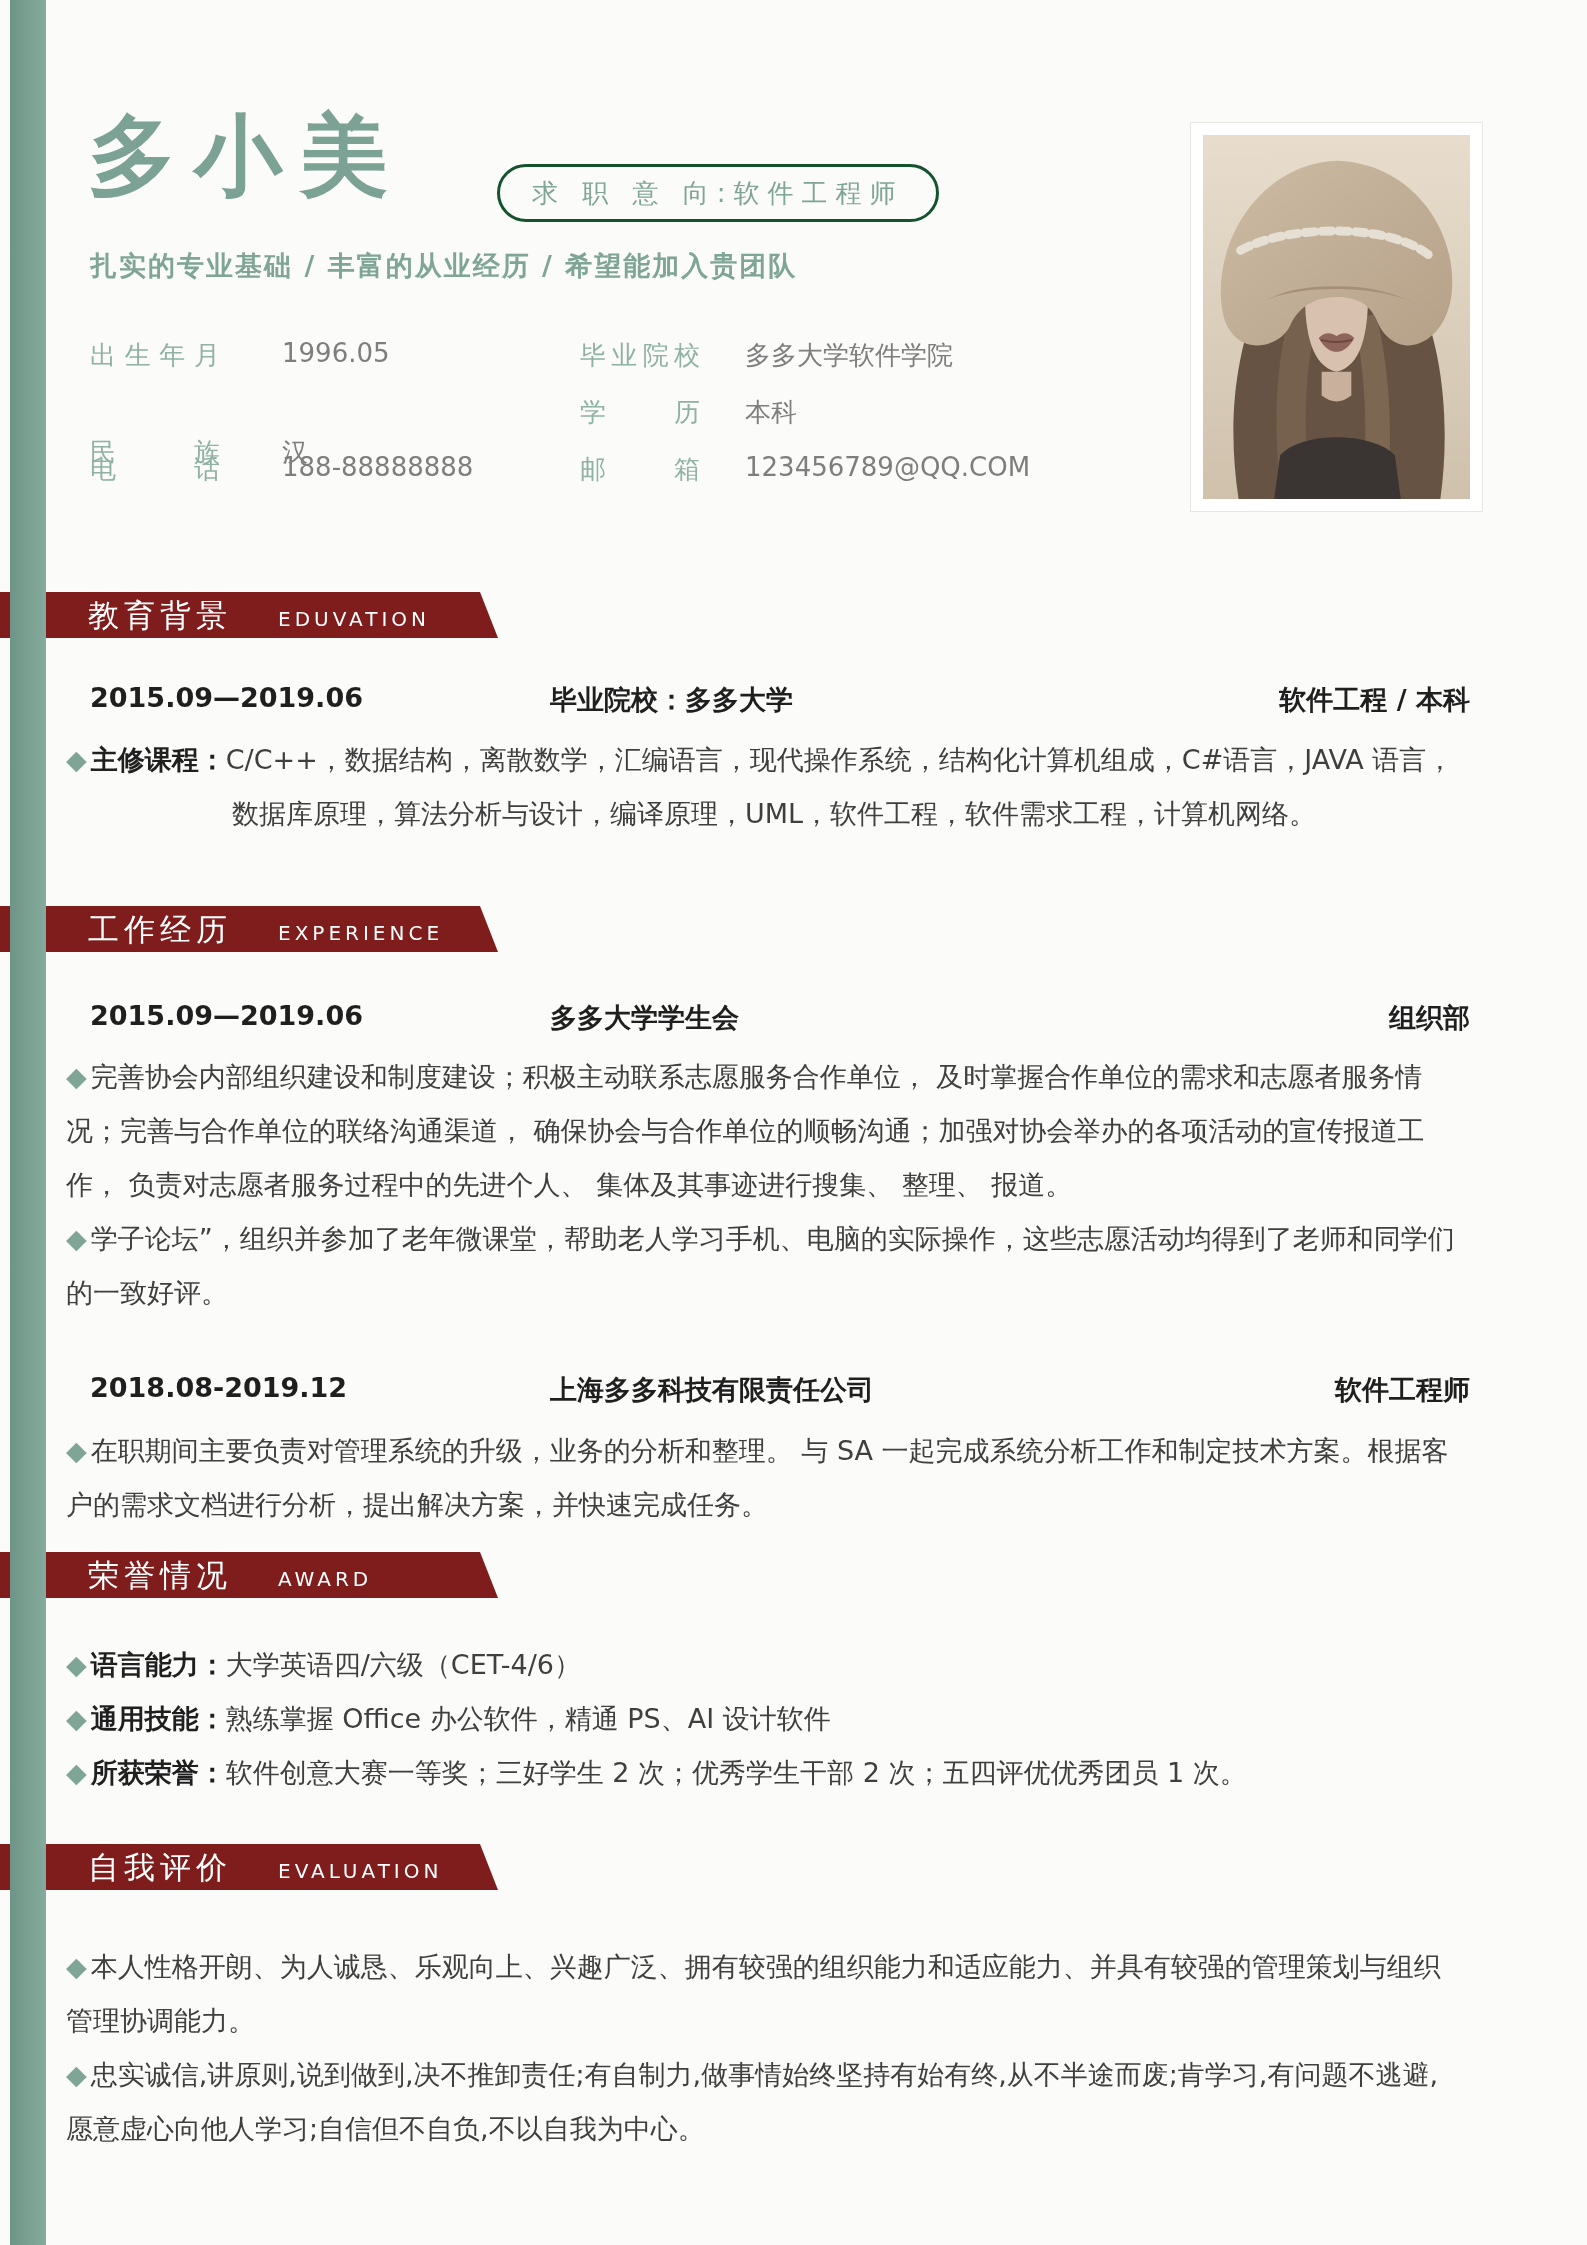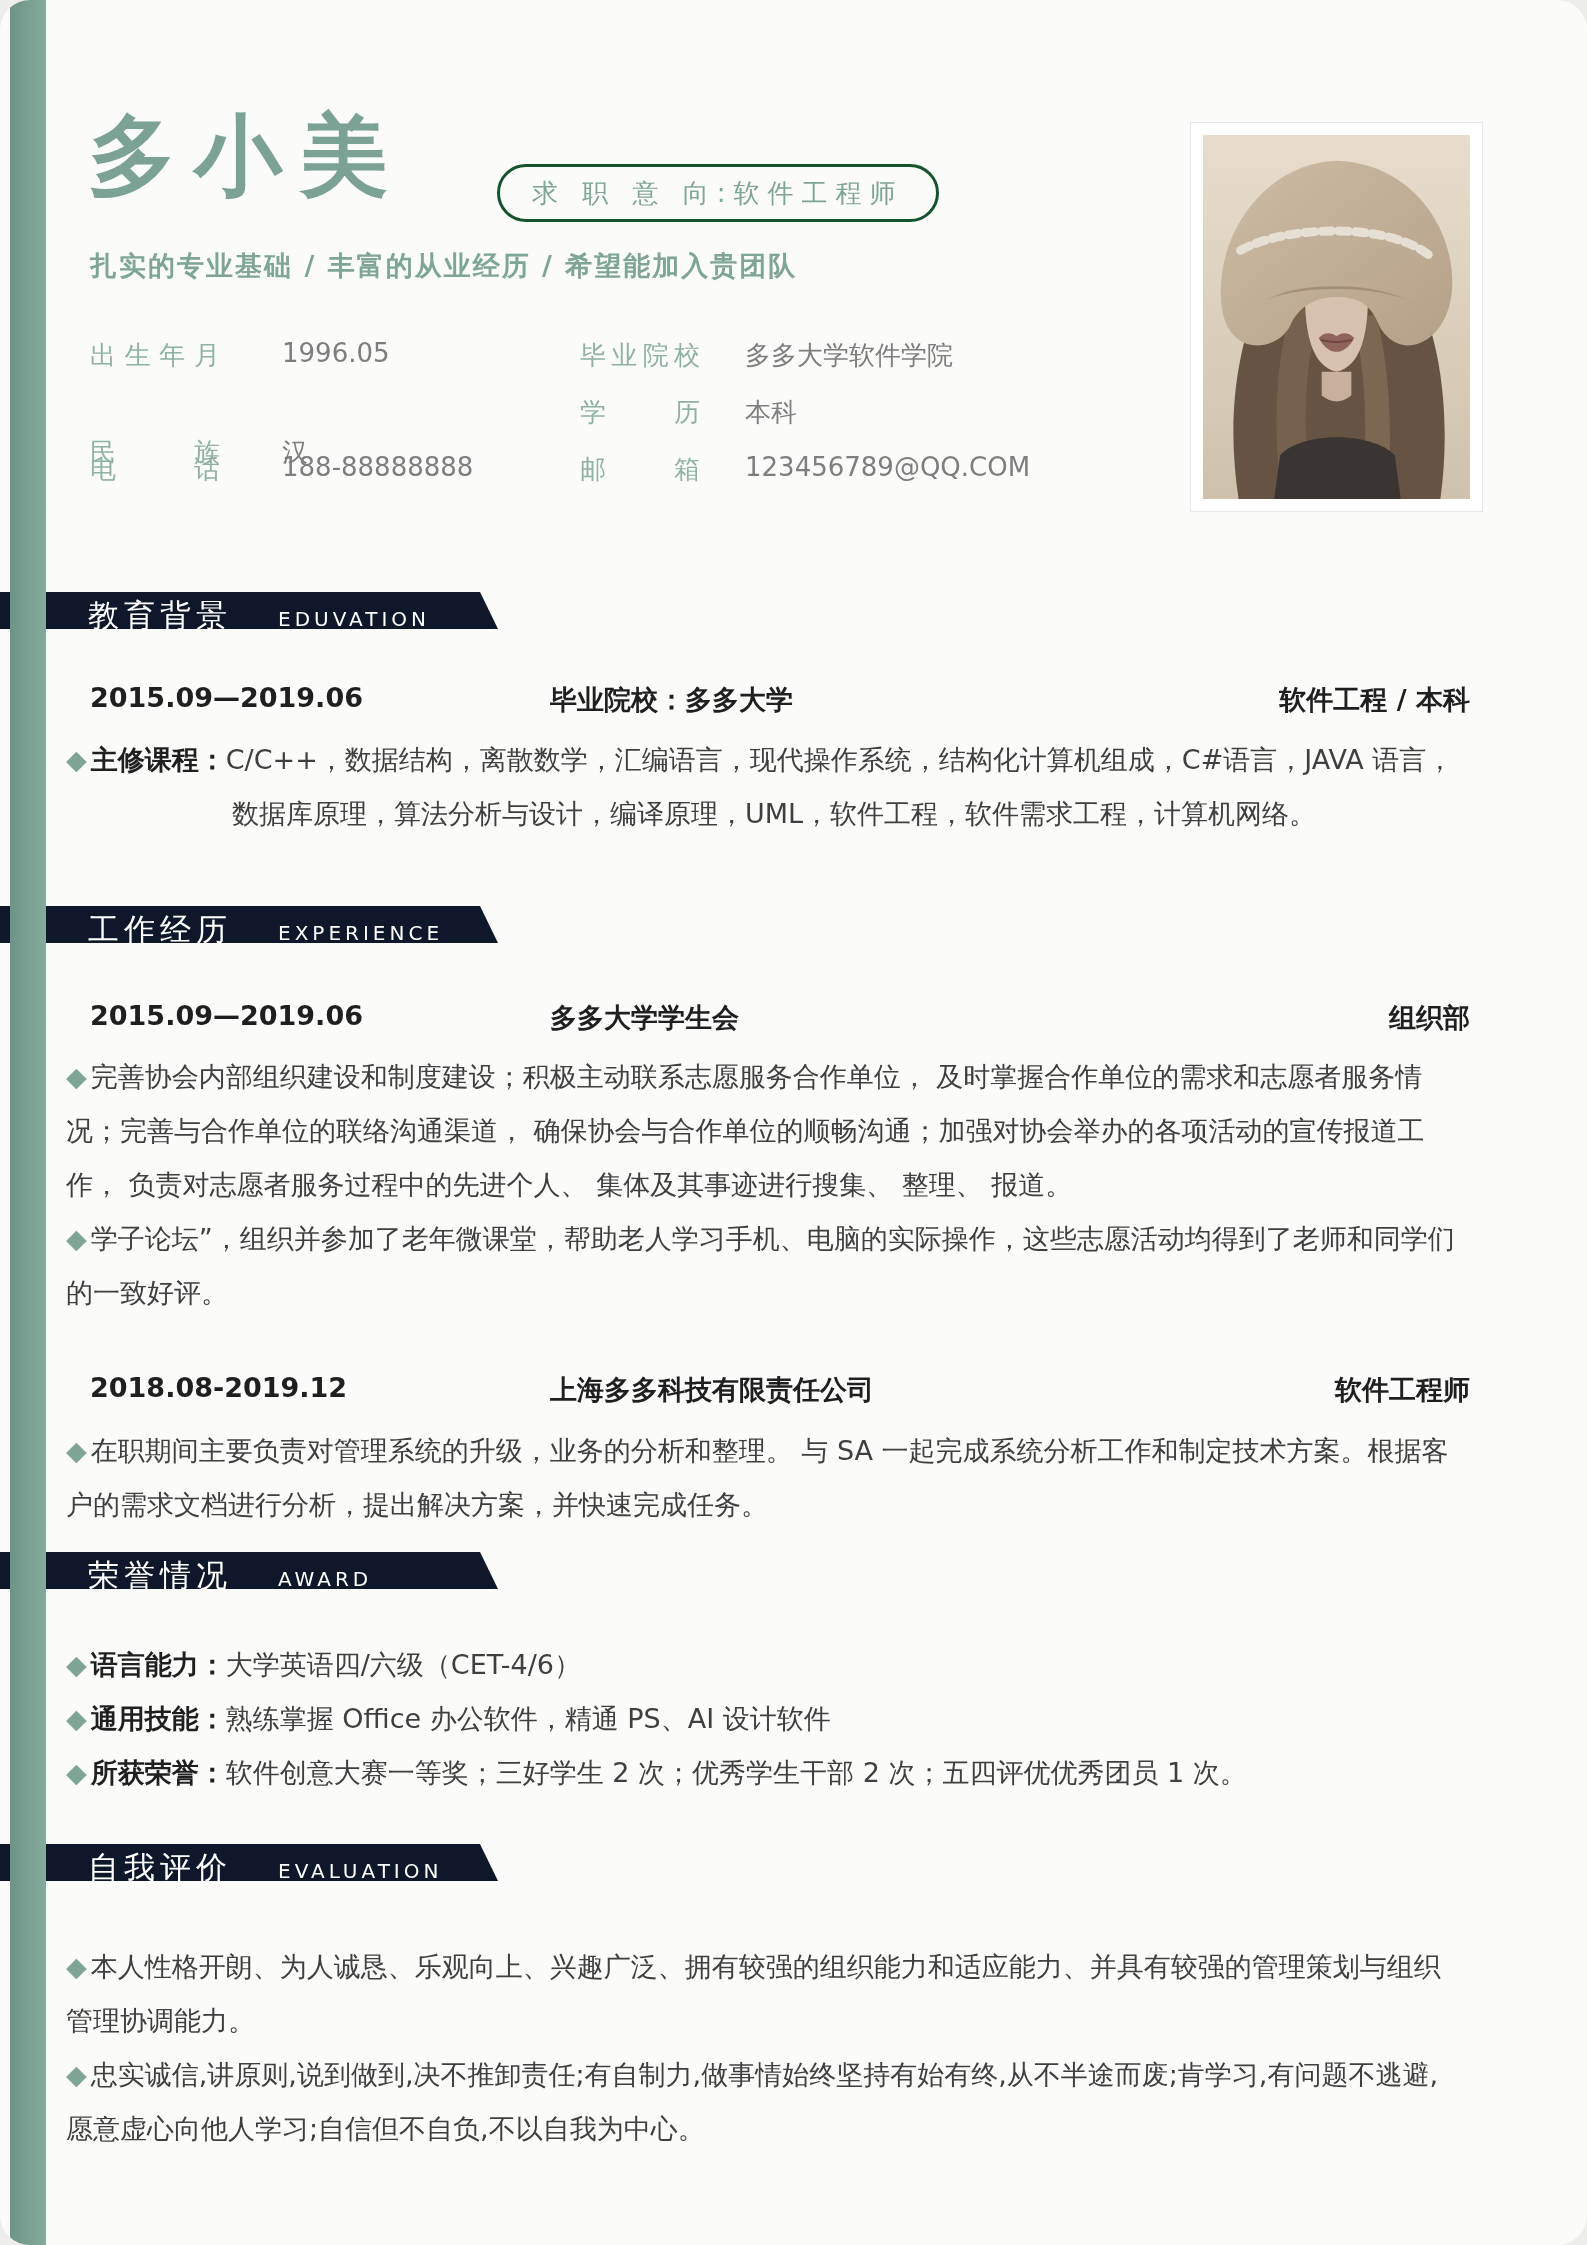--- a/index.html
+++ b/index.html
@@ -1,19 +1,19 @@
 <!DOCTYPE html>
 <html><head>
 <meta charset="utf-8">
 <style>
   * { margin:0; padding:0; box-sizing:border-box; }
   html,body { background:#ededea; }
   body { font-family:"DejaVu Sans","Liberation Sans",sans-serif; }
   .page { position:relative; width:1587px; height:2245px; margin:0 auto;
-          background:#fbfbf9; overflow:hidden;border-radius:30px; }
+          background:#fbfbf9; overflow:hidden; }
 
   
   .left-bar { position:absolute; left:10px; top:0; width:36px; height:100%;
               background:linear-gradient(to right,#6d9486,#85ab9c); z-index:4; }
 
   
   .name { position:absolute; left:88px; top:112px; font-size:88px; font-weight:600;
           letter-spacing:18px; color:#7ba294; line-height:1; }
   .pill { position:absolute; left:497px; top:164px; border:3px solid #14532d;
           border-radius:30px; color:#7fa596; font-size:26px; letter-spacing:8px;
@@ -29,21 +29,21 @@
   .ivalue { position:absolute; color:#7e7e7e; }
   .col1 .ivalue { left:192px; }
   .col2 .ivalue { left:165px; }
 
   
   .photo-frame { position:absolute; left:1190px; top:122px; width:293px; height:390px;
                  background:#ffffff; border:1px solid #e7e7e3; padding:12px; z-index:5; }
   .photo-frame svg { width:100%; height:100%; display:block; }
 
   
-  .banner { position:absolute; left:0; width:498px; height:37px; background:#0f172a;
+  .banner { position:absolute; left:0; width:498px; height:46px; background:#7f1d1d;
             clip-path:polygon(0 0, calc(100% - 18px) 0, 100% 100%, 0 100%);
             display:flex; align-items:baseline; padding-left:88px; color:#ffffff;
             z-index:3; }
   .banner .zh { font-size:31px; letter-spacing:5px; line-height:46px; }
   .banner .en { font-size:20px; letter-spacing:4px; margin-left:46px; }
 
   
   .hrow { position:absolute; left:90px; width:1380px; display:flex;
           font-size:27px; font-weight:bold; color:#1f1f1f; }
   .hrow .l { flex:1; text-align:left; }

